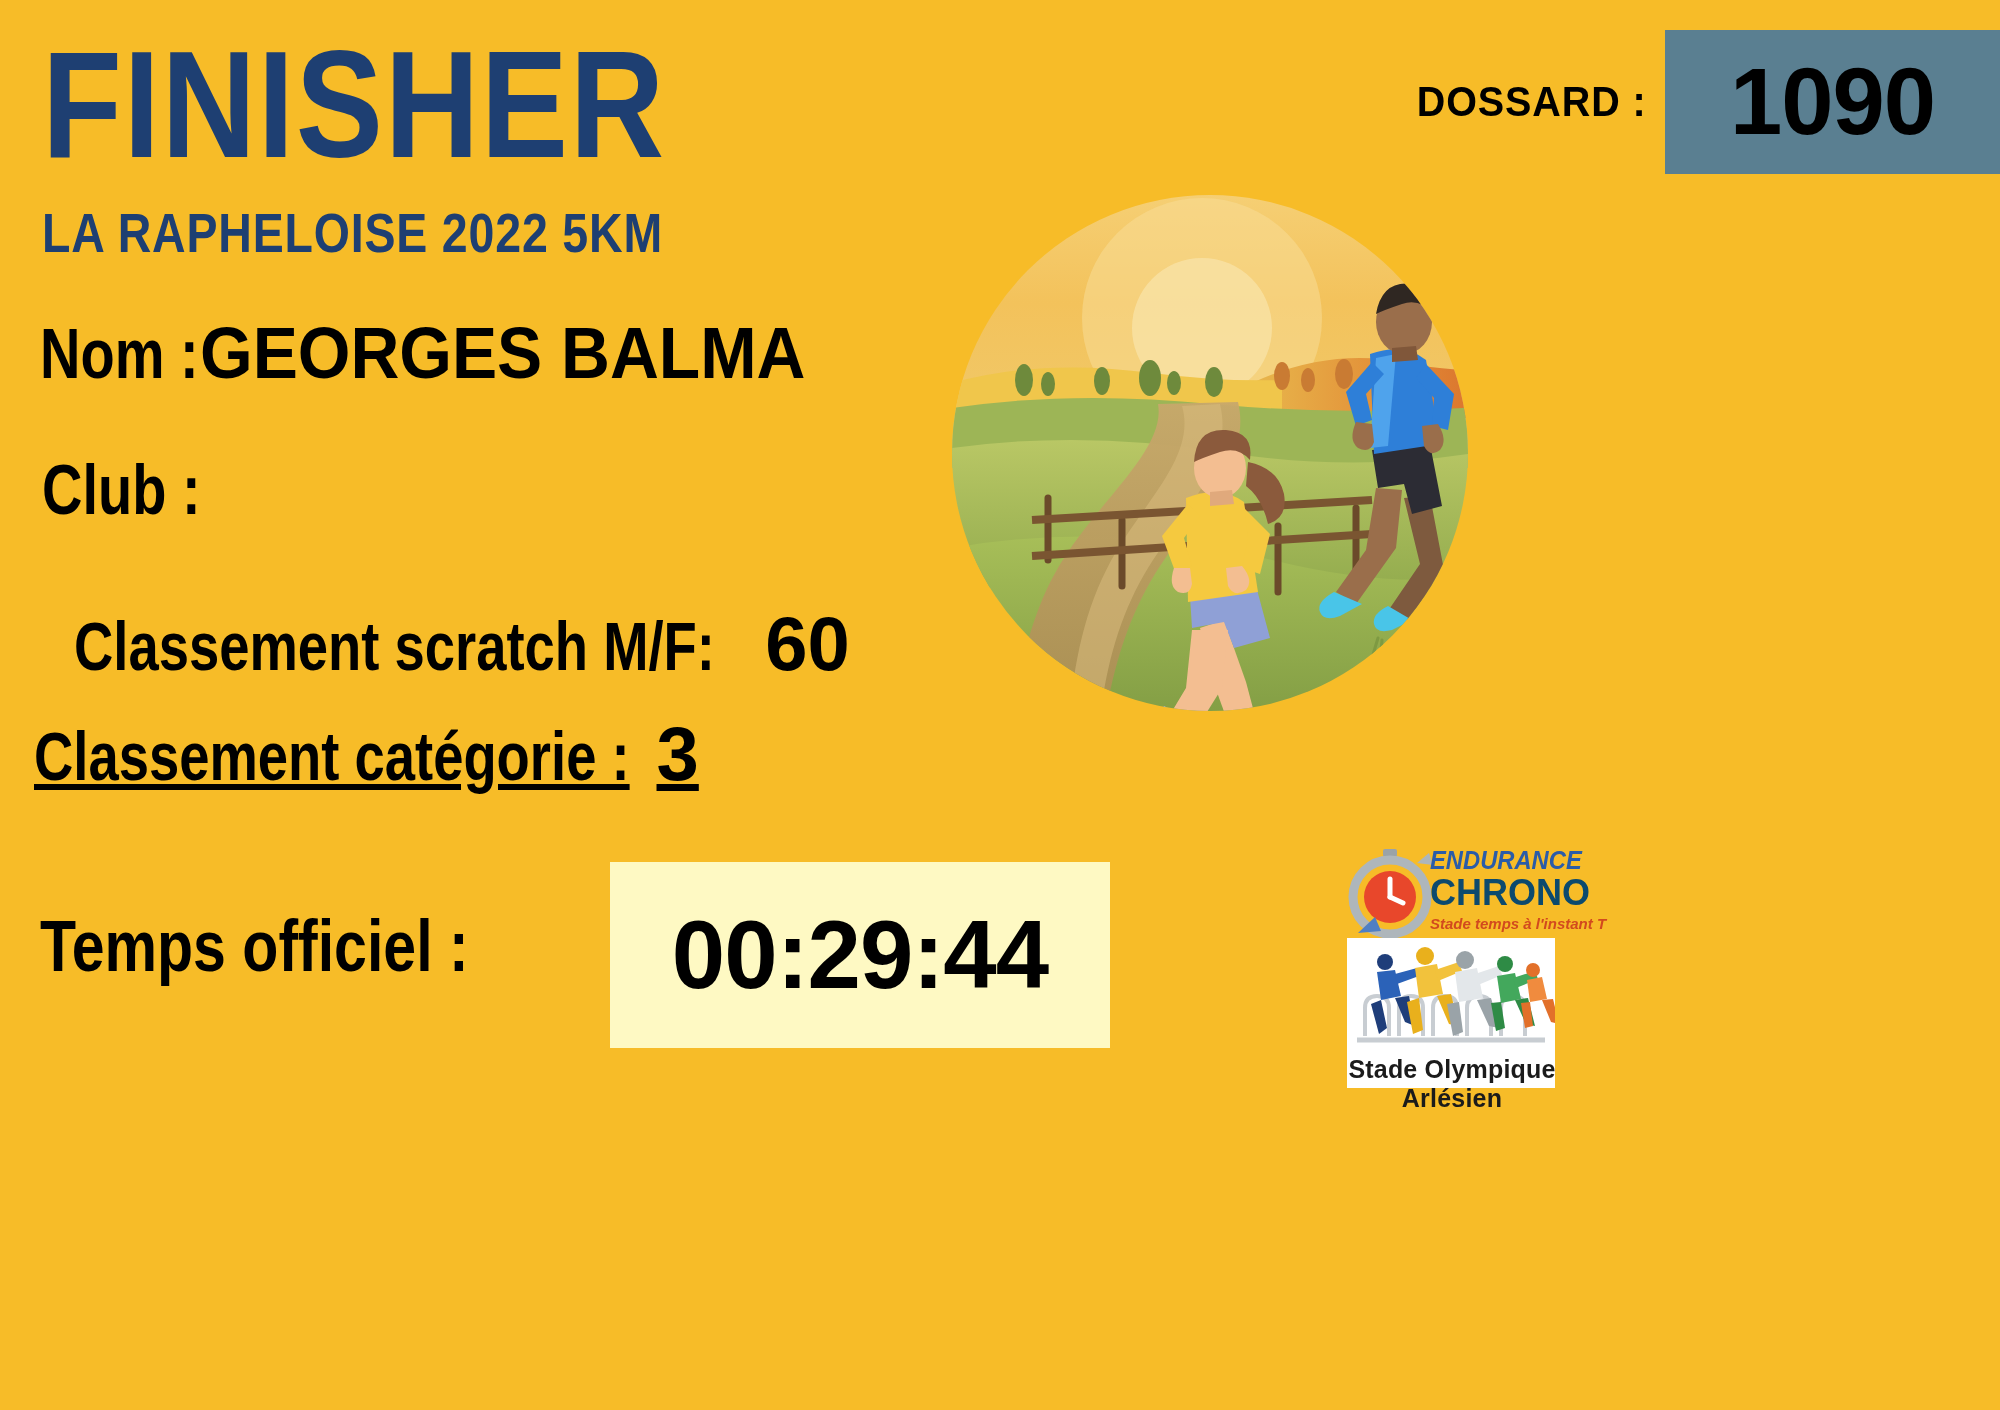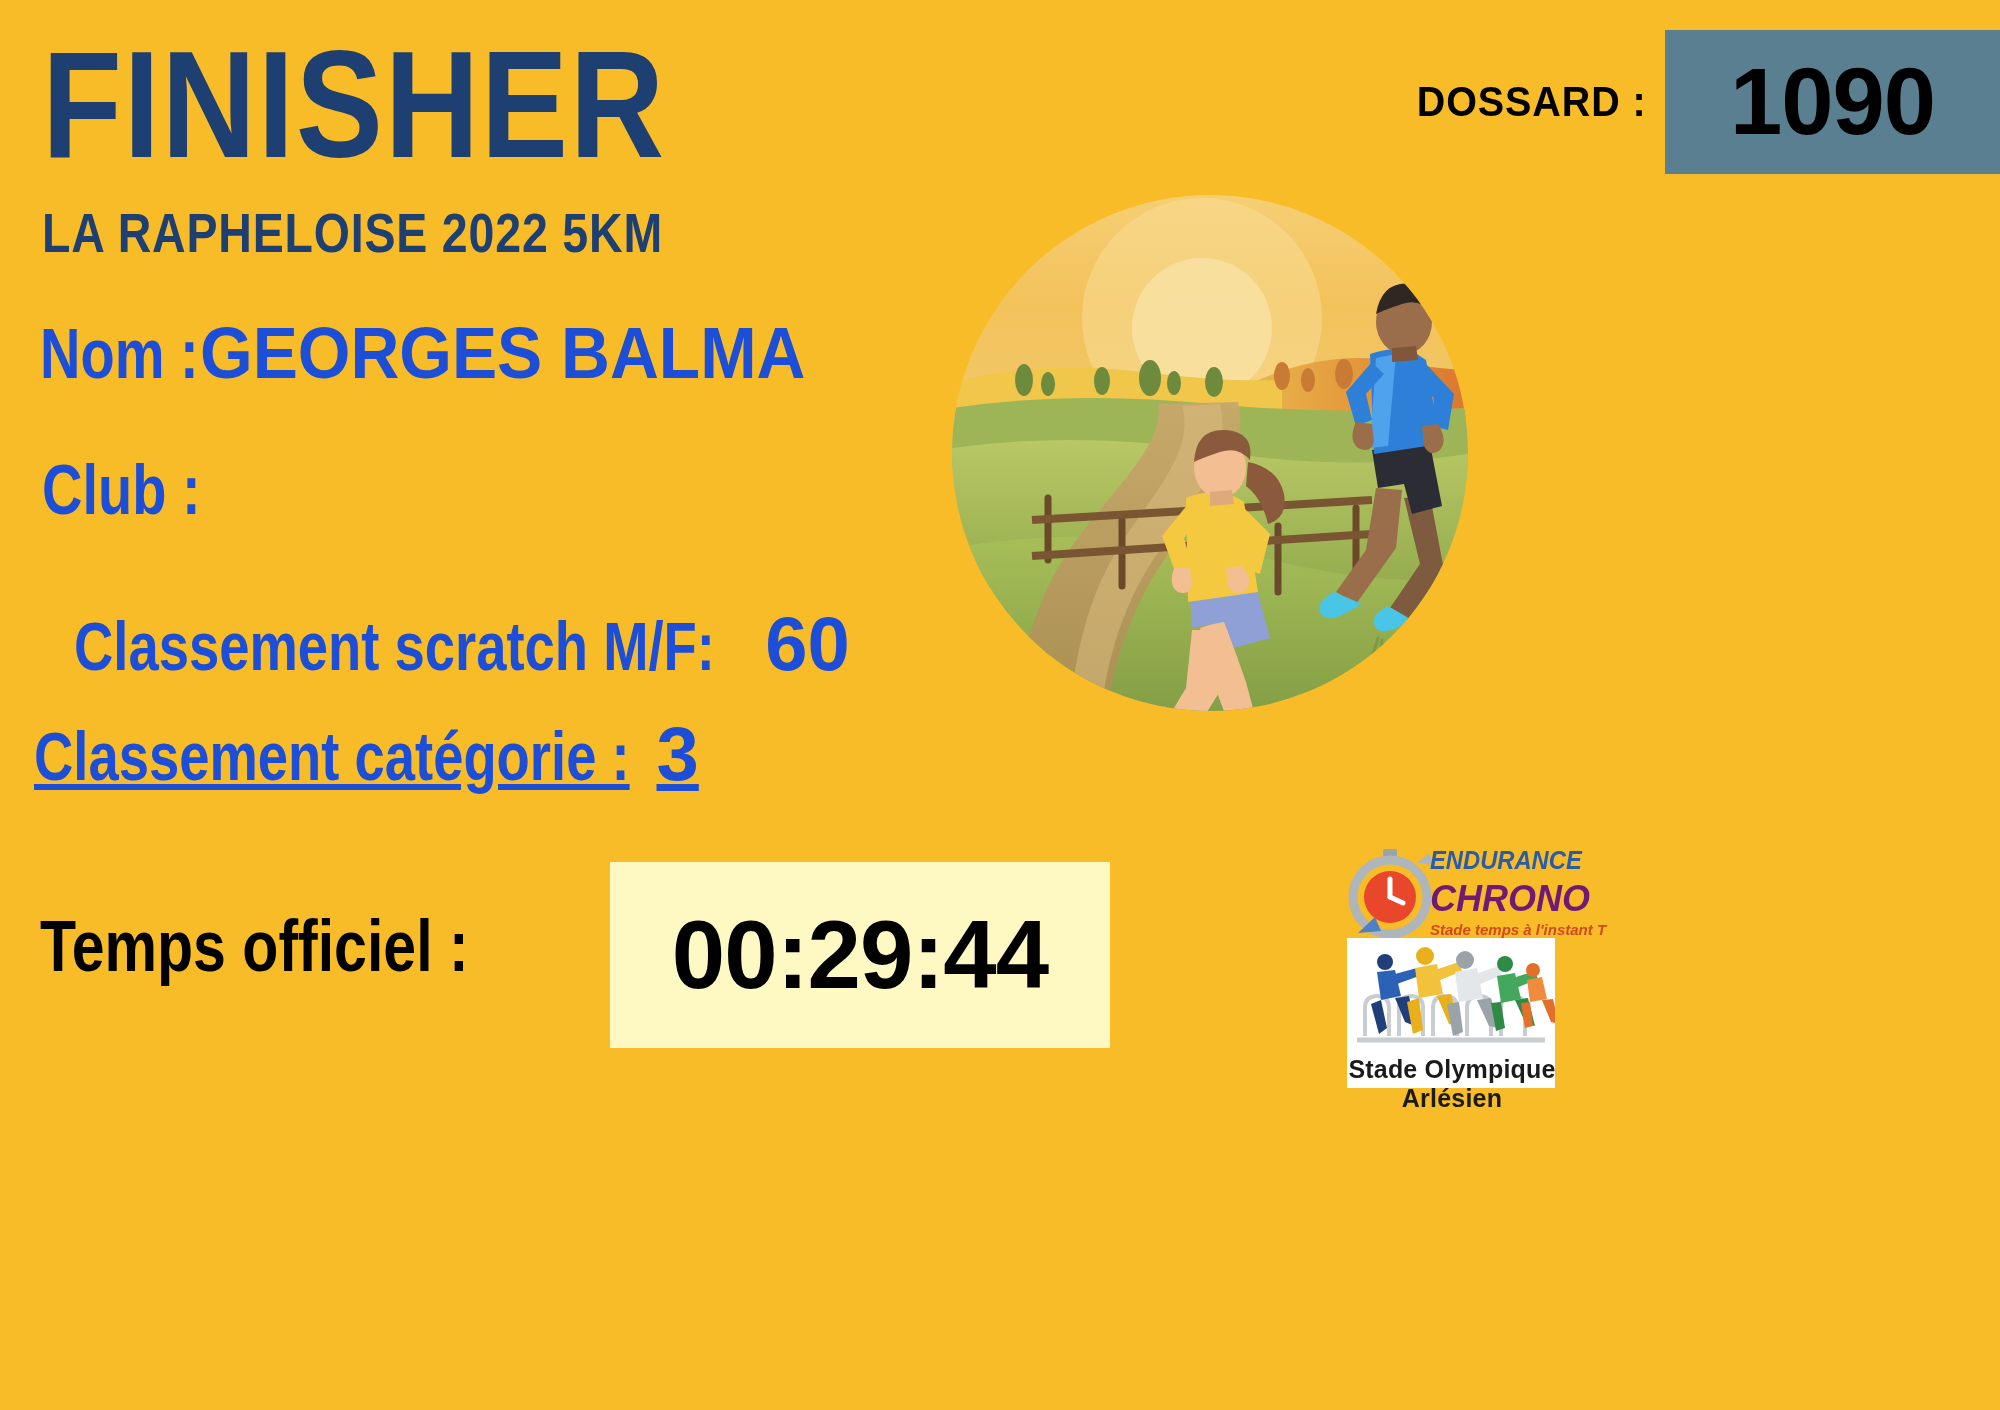--- a/index.html
+++ b/index.html
@@ -63,21 +63,21 @@
     left:952px; top:168px;
     width:530px; height:570px;
   }
   #illustration svg{ display:block; width:100%; height:100%; }
 
   
   .row{
     position:absolute;
     display:flex; align-items:baseline;
     white-space:nowrap;
-    color:#1d4ed8;
+    color:#000000;
   }
   .lbl{
     font-weight:bold;
     transform:scaleX(0.8);
     transform-origin:left center;
     display:inline-block;
   }
   .val{
     font-weight:bold;
     display:inline-block;
@@ -130,23 +130,23 @@
     position:absolute; left:1430px; top:848px;
     line-height:1;
   }
   .ec-line1{
     font-weight:bold; font-style:italic; font-size:25px;
     color:#2B5CA8; letter-spacing:0px;
     transform:scaleX(0.95); transform-origin:left top;
     display:block;
   }
   .ec-line2{
-    font-weight:bold; font-style:italic; font-size:36px;
-    color:#701a75; letter-spacing:0px;
-    display:block; margin-top:8px;
+    font-weight:bold; font-size:36px;
+    color:#0c4a6e; letter-spacing:0px;
+    display:block; margin-top:2px;
   }
   .ec-line3{
     font-weight:bold; font-style:italic; font-size:15px;
     color:#D24A1E;
     display:block; margin-top:5px;
   }
 
   #logo-stade{
     position:absolute; left:1347px; top:938px;
     width:208px; height:150px;

